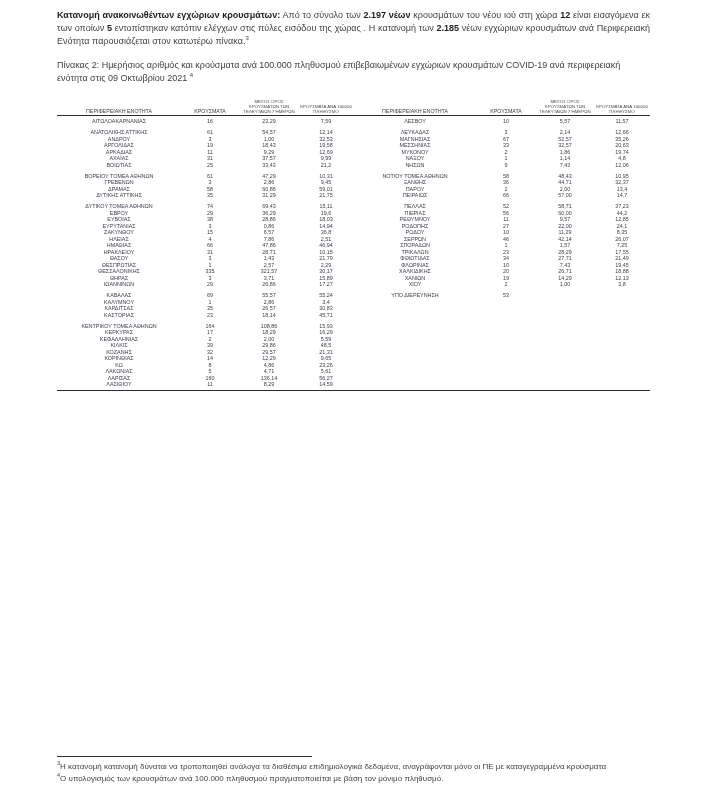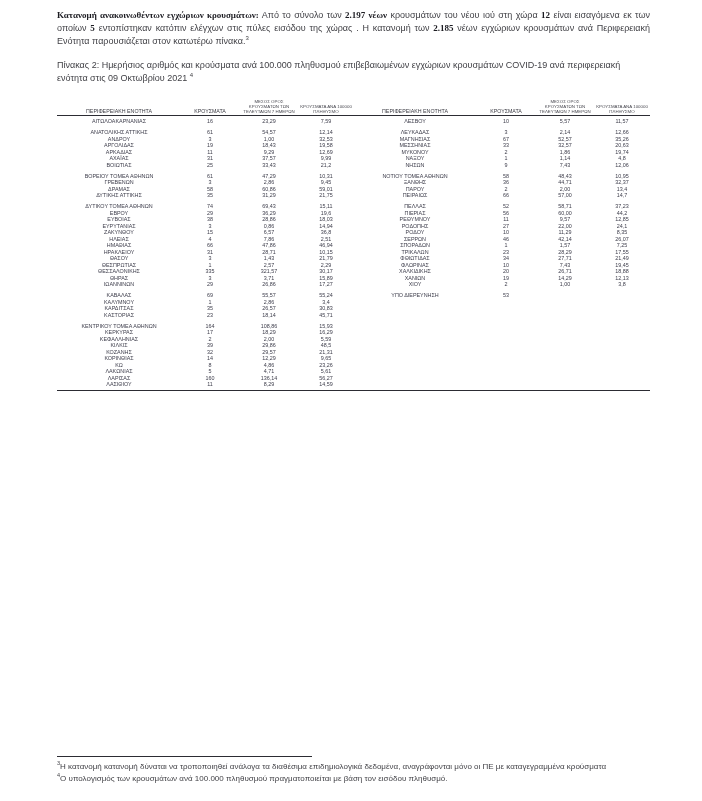--- a/index.html
+++ b/index.html
@@ -9,21 +9,21 @@
     background:#ffffff;
     font-family:"Liberation Sans", sans-serif;
     color:#3d3d42;
     overflow:hidden;
     margin:0 auto;
   }
   .content{position:absolute;left:57px;right:52px;top:9px;}
   .intro{
     font-size:9px;line-height:13px;text-align:justify;color:#3f3f44;margin:0 0 11px 0;
   }
-  .intro b{color:#1c1c22;font-family:Liberation Serif, serif;}
+  .intro b{color:#1c1c22;}
   .intro sup{font-size:6px;vertical-align:super;line-height:0;}
   .caption{
     font-size:9px;line-height:13px;text-align:left;color:#3f3f44;margin:0 0 14px 0;
   }
   .caption sup{font-size:6px;vertical-align:super;line-height:0;}
   
   .casetable{width:100%;}
   .thead{
     display:flex;border-bottom:1.6px solid #2c2c33;padding-bottom:1px;
   }
@@ -469,15 +469,15 @@
             </div>
           </div>
       </div>
     </div>
 
   </div>
 
   <div class="footnotes">
     <div class="fnrule"></div>
     <p class="footnote"><sup>3</sup><span>Η κατανομή κατανομή δύναται να τροποποιηθεί ανάλογα τα διαθέσιμα επιδημιολογικά δεδομένα, αναγράφονται μόνο οι ΠΕ με καταγεγραμμένα κρούσματα</span></p>
-    <p class="footnote"><sup>4</sup><span>Ο υπολογισμός των κρουσμάτων ανά 100.000 πληθυσμού πραγματοποιείται με βάση τον εισόδου πληθυσμό.</span></p>
+    <p class="footnote"><sup>4</sup><span>Ο υπολογισμός των κρουσμάτων ανά 100.000 πληθυσμού πραγματοποιείται με βάση τον μόνιμο πληθυσμό.</span></p>
   </div>
 </div>
 
 </body></html>

